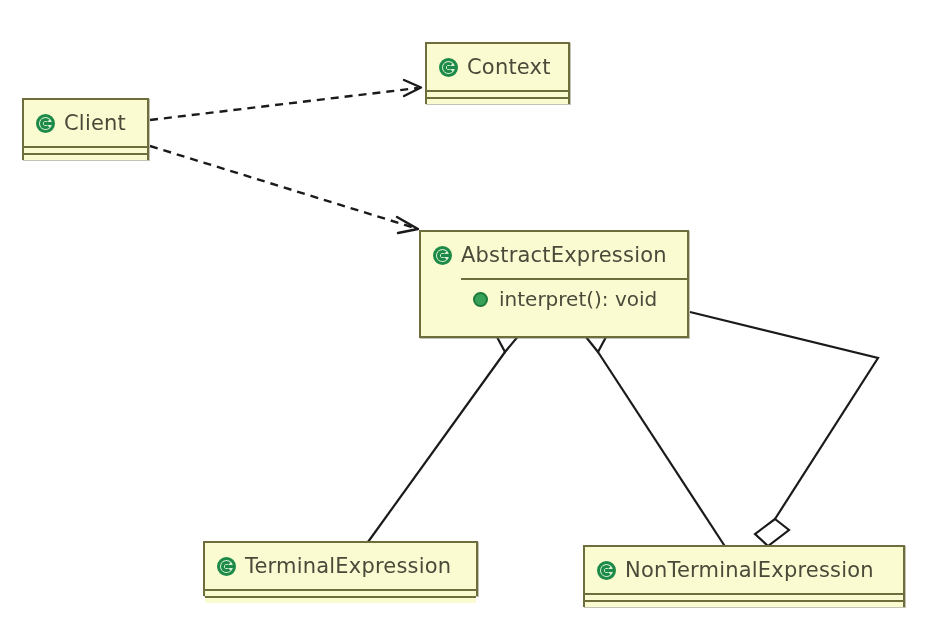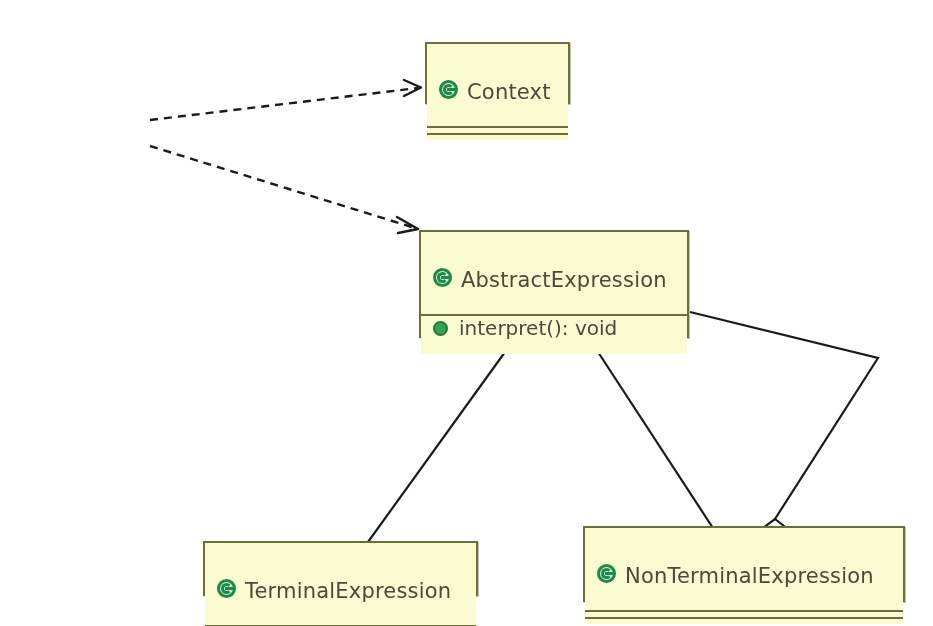--- a/index.html
+++ b/index.html
@@ -26,45 +26,46 @@
   .uml-class {
     position: absolute;
     box-sizing: border-box;
     background: #fbfbd2;
     border: 2px solid #6e6e3c;
     box-shadow: 1px 1px 0 rgba(120,120,90,0.45);
     z-index: 5;
   }
   .class-header {
     display: flex;
+    align-items: center;
     box-sizing: border-box;
     padding: 0 10px 0 12px;
     background: #fbfbd2;
     height: 46px;
-    margin-top: 36px;
   }
   .class-name {
     font-size: 21px;
     color: #4a4a3a;
     letter-spacing: 0.2px;
     white-space: nowrap;
   }
   .compartment {
     border-top: 2px solid #6e6e3c;
     background: #fbfbd2;
     box-sizing: border-box;
   }
   .compartment.empty {
     height: 7px;
   }
   .compartment.members {
     display: flex;
-    align-items: flex-start;
+    align-items: center;
     padding: 0 10px 0 12px;
     height: 40px;
+    margin-left: 40px;
   }
   .member-row {
     display: flex;
     align-items: center;
   }
   .member-text {
     font-size: 20px;
     color: #4a4a3a;
     white-space: nowrap;
   }
@@ -142,20 +143,32 @@
       <path d="M 726 548 L 598 352" stroke="#1a1a1a" stroke-width="2.2" fill="none"></path>
       <path d="M 598 352 L 578 327 L 614 322 Z" stroke="#1a1a1a" stroke-width="2.2" fill="#ffffff" stroke-linejoin="miter"></path>
     </g>
 
     <g>
       <path d="M 690 312 L 878 358 L 775 519" stroke="#1a1a1a" stroke-width="2.2" fill="none" stroke-linejoin="miter"></path>
       <path d="M 775 519 L 789 530 L 768 546 L 755 534 Z" stroke="#1a1a1a" stroke-width="2.2" fill="#ffffff" stroke-linejoin="miter"></path>
     </g>
   </svg>
 
+  <div class="uml-class" style="left:22px; top:98px; width:127px; height:62px;">
+    <div class="class-header">
+      <span class="icon-class">
+        <span class="ring"></span>
+          <span class="inner-c"></span>
+          <span class="bar"></span>
+      </span>
+      <span class="class-name">Client</span>
+    </div>
+    <div class="compartment empty"></div>
+    <div class="compartment empty"></div>
+  </div>
 
   <div class="uml-class" style="left:425px; top:42px; width:145px; height:62px;">
     <div class="class-header">
       <span class="icon-class">
         <span class="ring"></span>
           <span class="inner-c"></span>
           <span class="bar"></span>
       </span>
       <span class="class-name">Context</span>
     </div>
@@ -188,21 +201,21 @@
         <span class="ring"></span>
           <span class="inner-c"></span>
           <span class="bar"></span>
       </span>
       <span class="class-name">TerminalExpression</span>
     </div>
     <div class="compartment empty"></div>
     <div class="compartment empty"></div>
   </div>
 
-  <div class="uml-class" style="left:583px; top:526px; width:322px; height:76px;">
+  <div class="uml-class" style="left:583px; top:545px; width:322px; height:62px;">
     <div class="class-header">
       <span class="icon-class">
         <span class="ring"></span>
           <span class="inner-c"></span>
           <span class="bar"></span>
       </span>
       <span class="class-name">NonTerminalExpression</span>
     </div>
     <div class="compartment empty"></div>
     <div class="compartment empty"></div>

